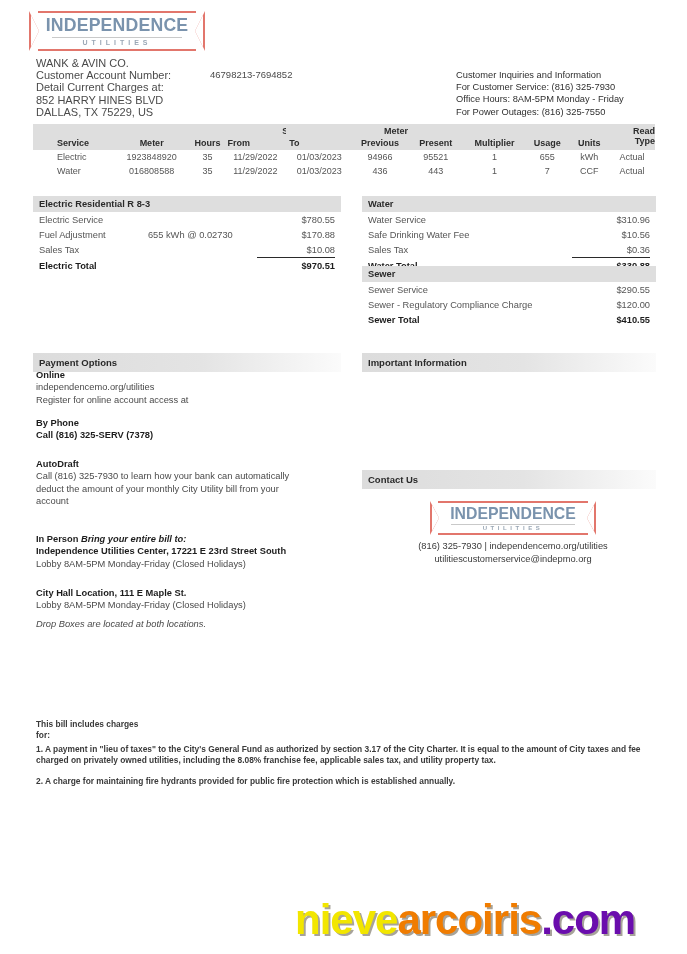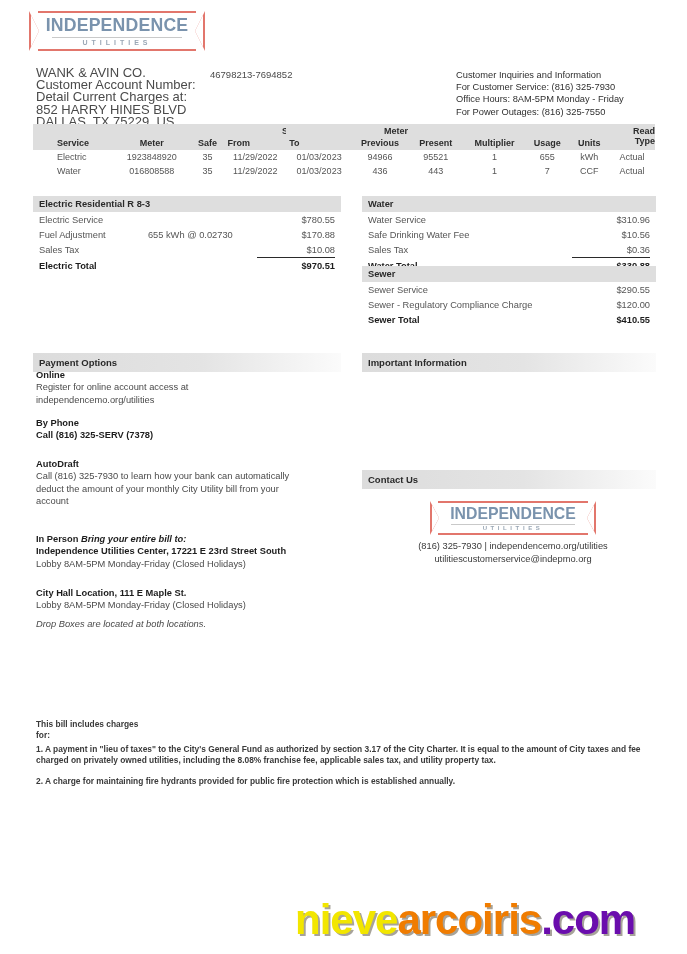--- a/index.html
+++ b/index.html
@@ -100,22 +100,22 @@
     font-size: 7px;
     font-weight: bold;
     letter-spacing: 4px;
     color: #9aa7b5;
   }
 
   
   .addr {
     position: absolute;
     left: 36px;
-    top: 67px;
-    font-size: 13px;
+    top: 57px;
+    font-size: 11px;
     line-height: 12.2px;
     color: #4a4a4a;
     white-space: nowrap;
   }
   .addr .ln { display: block; }
   .acct-num {
     position: absolute;
     left: 210px;
     top: 69px;
     font-size: 9.5px;
@@ -358,21 +358,21 @@
     <span class="ln">Office Hours: 8AM-5PM Monday - Friday</span>
     <span class="ln">For Power Outages: (816) 325-7550</span>
   </div>
 
   <div class="mtable">
     <table>
       <thead>
         <tr>
           <td class="c-service">Service</td>
           <td style="width:78px">Meter</td>
-          <td style="width:34px">Safe</td>
+          <td style="width:34px">Hours</td>
           <td class="mt-head-cell" style="width:62px">
             <span class="grouphdr" style="left:24px;width:130px">Service Period</span>
             <span style="display:block;text-align:left;padding-left:3px">From</span>
           </td>
           <td class="mt-head-cell" style="width:66px">
             <span style="display:block;text-align:left;padding-left:3px">To</span>
           </td>
           <td class="mt-head-cell" style="width:56px">
             <span class="grouphdr" style="left:6px;width:114px">Meter Reading</span>
             <span style="display:block">Previous</span>
@@ -488,22 +488,22 @@
       <span class="amt">$410.55</span>
     </div>
   </div>
 
   <div class="secbar secbar-grad" style="left:33px; top:353px; width:308px;">Payment Options</div>
 
   <div class="secbar secbar-grad" style="left:362px; top:353px; width:294px;">Important Information</div>
 
   <div class="ptext" style="left:36px; top:369px;">
     <div class="strong">Online</div>
+    <div>independencemo.org/utilities</div>
     <div>Register for online account access at</div>
-    <div>independencemo.org/utilities</div>
   </div>
 
   <div class="ptext" style="left:36px; top:417px;">
     <div class="strong">By Phone</div>
     <div class="strong">Call (816) 325-SERV (7378)</div>
   </div>
 
   <div class="ptext" style="left:36px; top:458px;">
     <div class="strong">AutoDraft</div>
     <div>Call (816) 325-7930 to learn how your bank can automatically</div>

